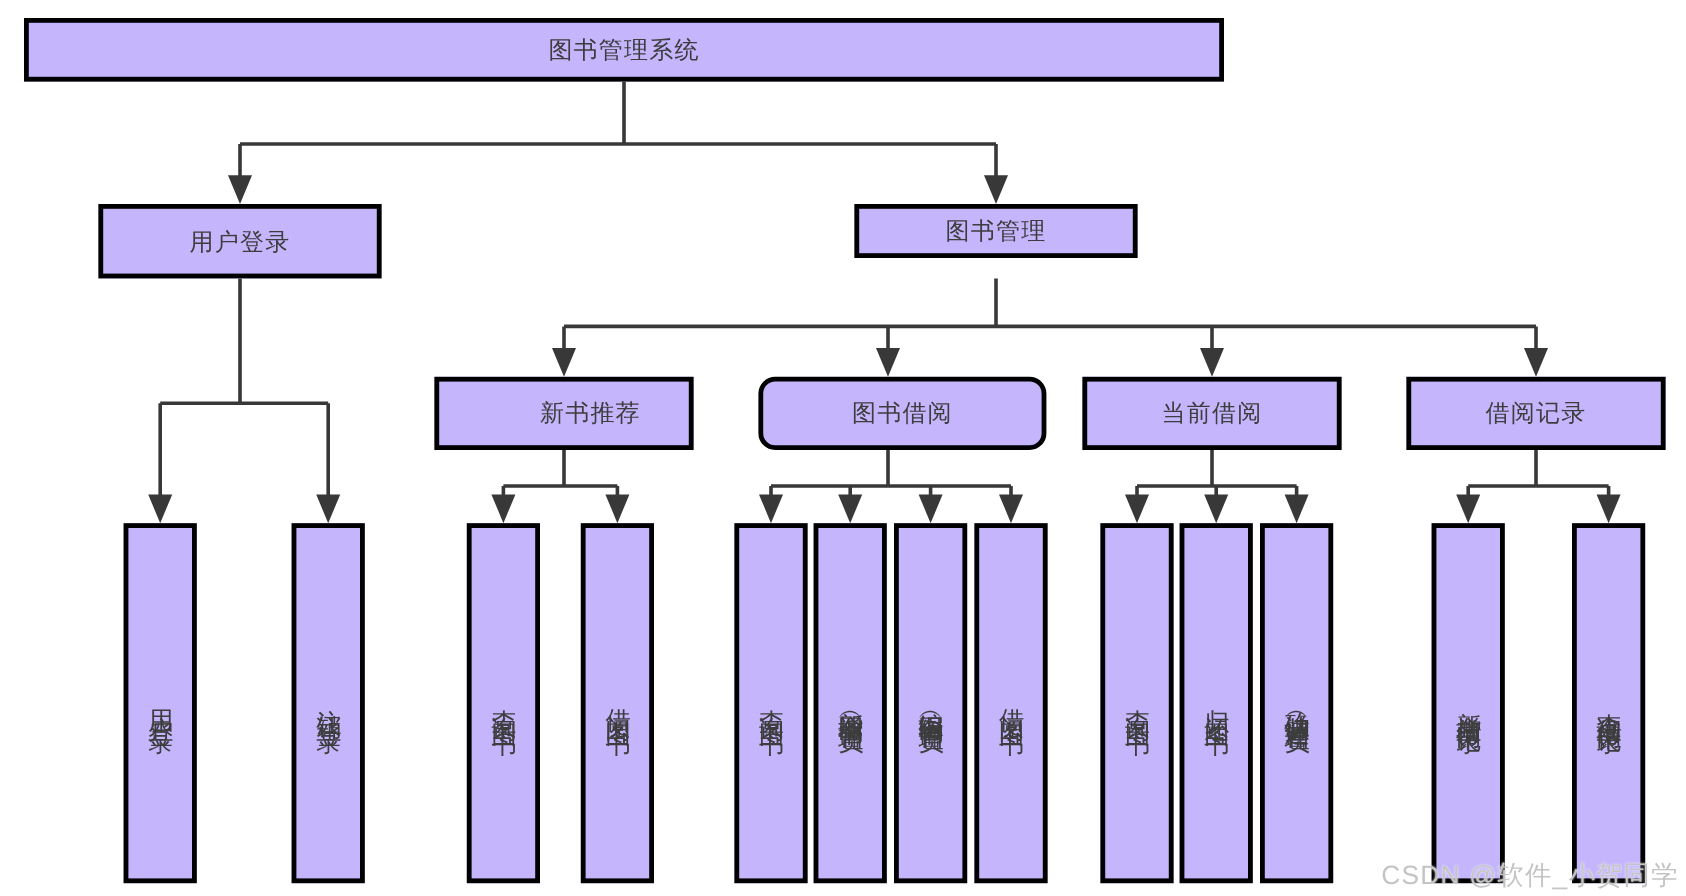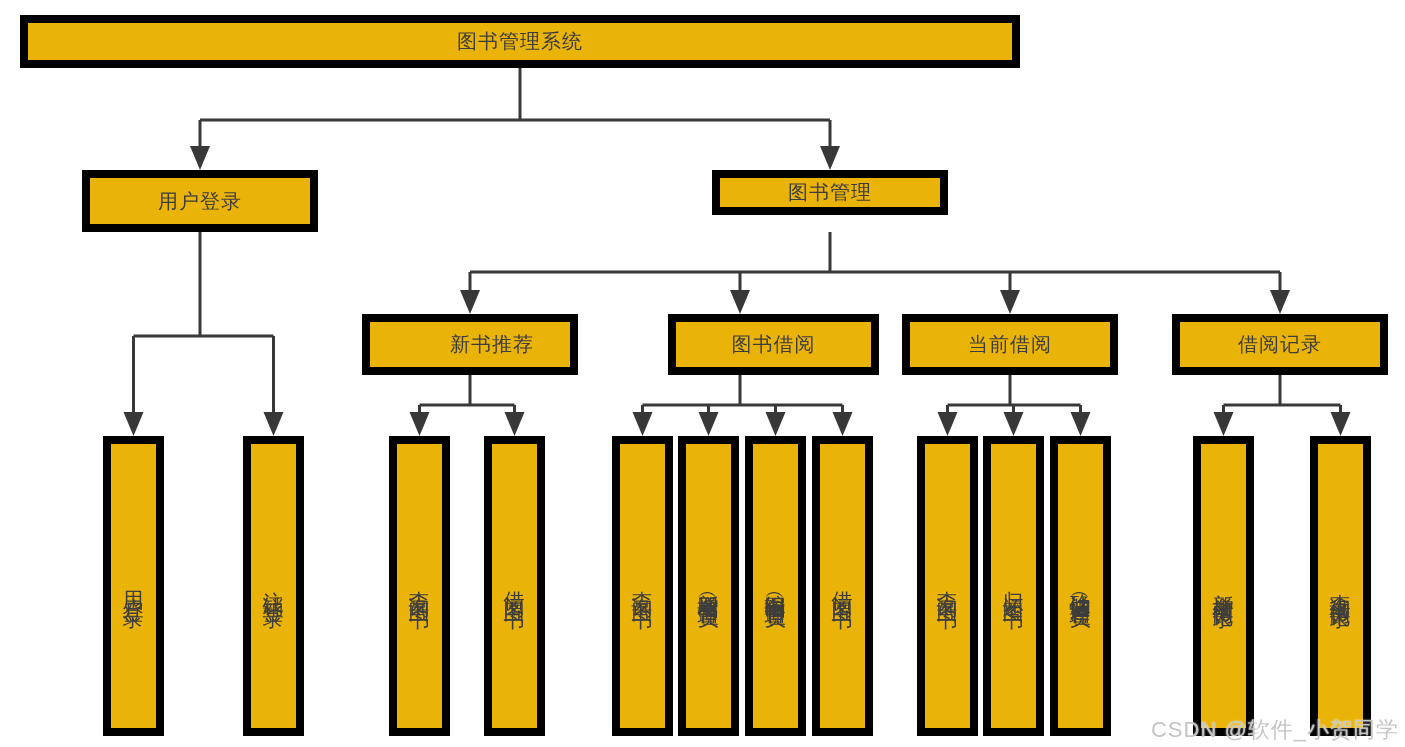--- a/index.html
+++ b/index.html
@@ -27,38 +27,38 @@
     stroke-width: 3;
     fill: none;
   }
   .connectors polygon {
     fill: #383838;
     stroke: none;
   }
   .node {
     position: absolute;
     box-sizing: border-box;
-    border: 8px solid #000000;
-    background: #eab308;
+    border: 4px solid #000000;
+    background: #c4b5fd;
     display: flex;
     align-items: center;
     justify-content: center;
     color: #3d3d3d;
     font-size: 20px;
     letter-spacing: 1px;
     text-align: left;
   }
   
   .n-root            { left: 20px;   top: 15px;  width: 1000px; height: 53px; }
   
   .n-user-login      { left: 82px;   top: 170px; width: 236px;  height: 62px; }
   .n-book-mgmt       { left: 712px;  top: 170px; width: 236px;  height: 45px; }
   
   .n-new-rec         { left: 362px;  top: 314px; width: 216px;  height: 61px; padding-left: 44px; }
-  .n-book-borrow     { left: 668px;  top: 314px; width: 211px;  height: 61px; }
+  .n-book-borrow     { left: 632px;  top: 314px; width: 240px;  height: 61px; border-radius: 14px; }
   .n-current-borrow  { left: 902px;  top: 314px; width: 216px;  height: 61px; }
   .n-borrow-records  { left: 1172px; top: 314px; width: 216px;  height: 61px; }
   
   .leaf {
     top: 436px;
     width: 61px;
     height: 300px;
     writing-mode: vertical-rl;
     text-orientation: upright;
     font-size: 21px;

